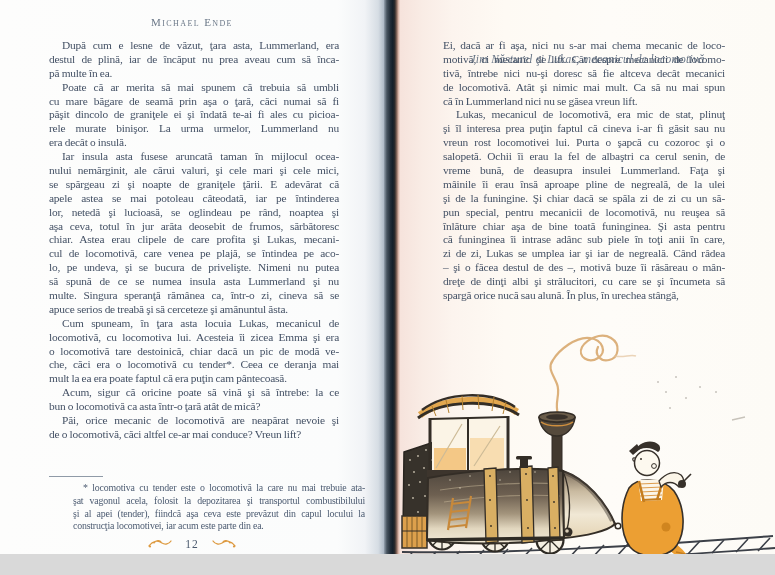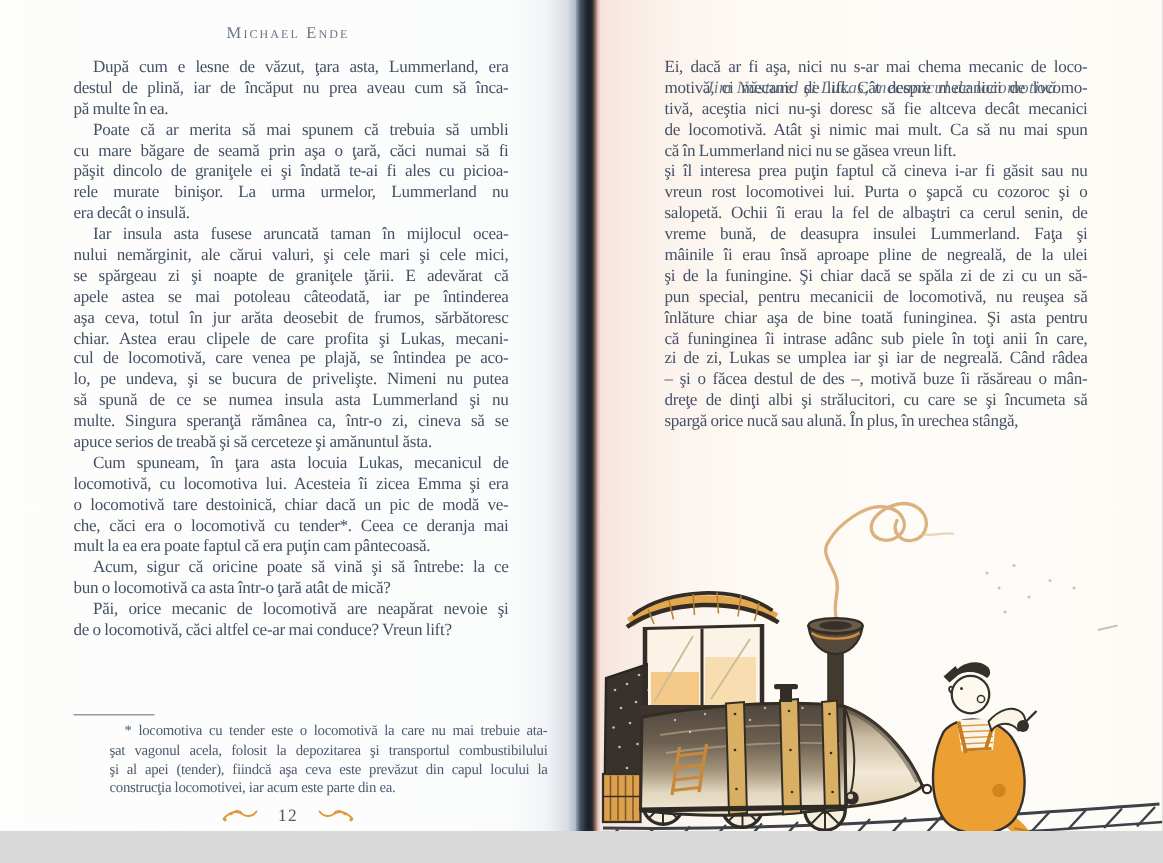--- a/index.html
+++ b/index.html
@@ -49,20 +49,21 @@
           <div class="line">cu mare băgare de seamă prin aşa o ţară, căci numai să fi</div>
           <div class="line">păşit dincolo de graniţele ei şi îndată te-ai fi ales cu picioa-</div>
           <div class="line">rele murate binişor. La urma urmelor, Lummerland nu</div>
           <div class="line last">era decât o insulă.</div>
         </div>
         <div class="para">
           <div class="line first">Iar insula asta fusese aruncată taman în mijlocul ocea-</div>
           <div class="line">nului nemărginit, ale cărui valuri, şi cele mari şi cele mici,</div>
           <div class="line">se spărgeau zi şi noapte de graniţele ţării. E adevărat că</div>
           <div class="line">apele astea se mai potoleau câteodată, iar pe întinderea</div>
+          <div class="line">lor, netedă şi lucioasă, se oglindeau pe rând, noaptea şi</div>
           <div class="line">aşa ceva, totul în jur arăta deosebit de frumos, sărbătoresc</div>
           <div class="line">chiar. Astea erau clipele de care profita şi Lukas, mecani-</div>
           <div class="line">cul de locomotivă, care venea pe plajă, se întindea pe aco-</div>
           <div class="line">lo, pe undeva, şi se bucura de privelişte. Nimeni nu putea</div>
           <div class="line">să spună de ce se numea insula asta Lummerland şi nu</div>
           <div class="line">multe. Singura speranţă rămânea ca, într-o zi, cineva să se</div>
           <div class="line last">apuce serios de treabă şi să cerceteze şi amănuntul ăsta.</div>
         </div>
         <div class="para">
           <div class="line first">Cum spuneam, în ţara asta locuia Lukas, mecanicul de</div>
@@ -101,25 +102,26 @@
   </div>
 
   <div class="gutter"></div>
 
   <div class="page page-right">
     <div class="running-head italic">Jim Năsturel şi Lukas, mecanicul de locomotivă</div>
     <div class="body-text" id="right-body">
         <div class="para">
           <div class="line first">Ei, dacă ar fi aşa, nici nu s-ar mai chema mecanic de loco-</div>
           <div class="line">motivă, ci mecanic de lift. Cât despre mecanicii de locomo-</div>
-          <div class="line">tivă, aceştia nici nu-şi doresc să fie altceva decât mecanici</div>
+          <div class="line">tivă, întrebe nici nu-şi doresc să fie altceva decât mecanici</div>
           <div class="line">de locomotivă. Atât şi nimic mai mult. Ca să nu mai spun</div>
           <div class="line last">că în Lummerland nici nu se găsea vreun lift.</div>
         </div>
         <div class="para">
+          <div class="line first">Lukas, mecanicul de locomotivă, era mic de stat, plinuţ</div>
           <div class="line">şi îl interesa prea puţin faptul că cineva i-ar fi găsit sau nu</div>
           <div class="line">vreun rost locomotivei lui. Purta o şapcă cu cozoroc şi o</div>
           <div class="line">salopetă. Ochii îi erau la fel de albaştri ca cerul senin, de</div>
           <div class="line">vreme bună, de deasupra insulei Lummerland. Faţa şi</div>
           <div class="line">mâinile îi erau însă aproape pline de negreală, de la ulei</div>
           <div class="line">şi de la funingine. Şi chiar dacă se spăla zi de zi cu un să-</div>
           <div class="line">pun special, pentru mecanicii de locomotivă, nu reuşea să</div>
           <div class="line">înlăture chiar aşa de bine toată funinginea. Şi asta pentru</div>
           <div class="line">că funinginea îi intrase adânc sub piele în toţi anii în care,</div>
           <div class="line">zi de zi, Lukas se umplea iar şi iar de negreală. Când râdea</div>

